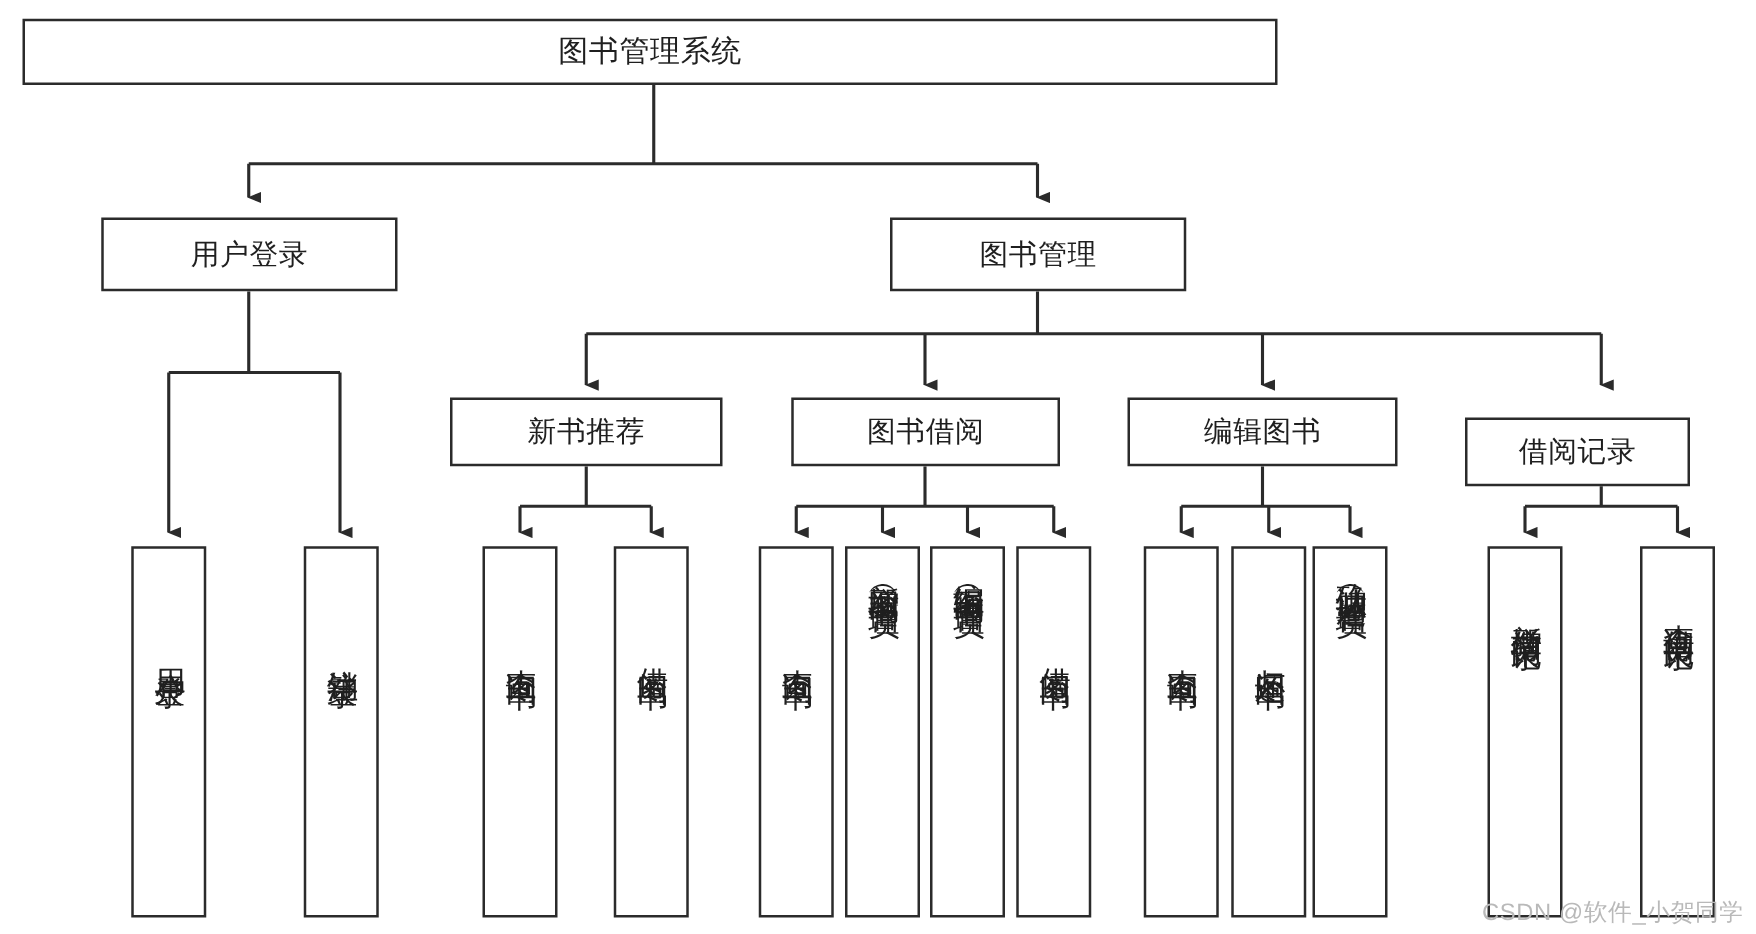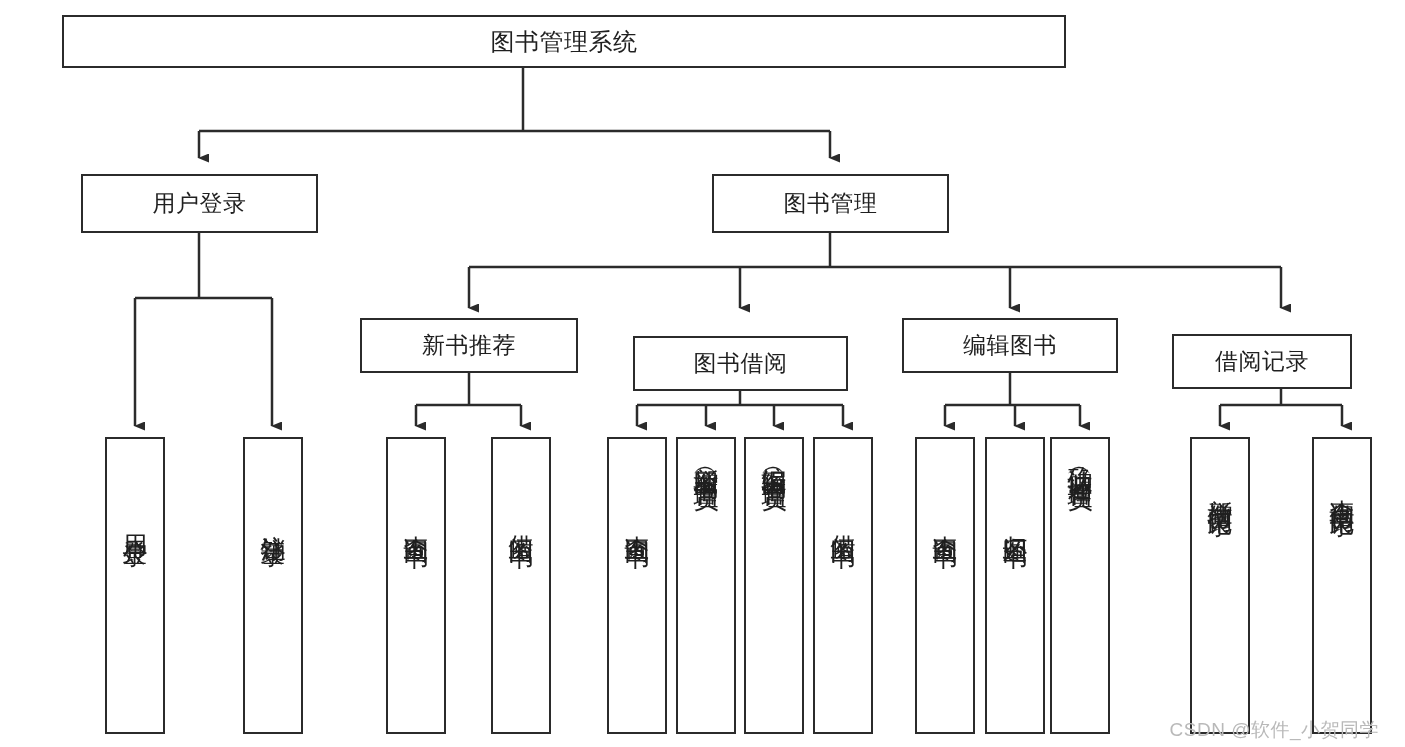--- a/index.html
+++ b/index.html
@@ -54,21 +54,21 @@
   .node.vert .node-label {
     writing-mode: vertical-rl;
     text-orientation: upright;
     font-size: 25px;
     letter-spacing: 3px;
     line-height: 1.0;
   }
   .node.root .node-label { font-size: 24px; }
   .watermark {
     position: absolute;
-    right: 26px;
+    right: 10px;
     bottom: 4px;
     font-size: 19px;
     color: #b9b9b9;
     letter-spacing: 0.5px;
     white-space: nowrap;
     user-select: none;
     text-align: center;
   }
 </style>
 </head>
@@ -119,37 +119,37 @@
       <path d="M1015,405 L1015,426" marker-end="url(#arrowhead)"></path>
       <path d="M1080,405 L1080,426" marker-end="url(#arrowhead)"></path>
 
       <path d="M1281,373 L1281,405"></path>
       <path d="M1220,405 L1342,405"></path>
       <path d="M1220,405 L1220,426" marker-end="url(#arrowhead)"></path>
       <path d="M1342,405 L1342,426" marker-end="url(#arrowhead)"></path>
     </g>
   </svg>
 
-  <div class="node horiz root" style="left:18px; top:15px; width:1004px; height:53px;margin-left:44px;">
+  <div class="node horiz root" style="left:18px; top:15px; width:1004px; height:53px;">
     <span class="node-label">图书管理系统</span>
   </div>
 
   <div class="node horiz" style="left:81px; top:174px; width:237px; height:59px;">
     <span class="node-label">用户登录</span>
   </div>
 
   <div class="node horiz" style="left:360px; top:318px; width:218px; height:55px;">
     <span class="node-label">新书推荐</span>
   </div>
 
   <div class="node horiz" style="left:712px; top:174px; width:237px; height:59px;">
     <span class="node-label">图书管理</span>
   </div>
 
-  <div class="node horiz" style="left:633px; top:336px; width:215px; height:55px;">
+  <div class="node horiz" style="left:633px; top:318px; width:215px; height:55px;">
     <span class="node-label">图书借阅</span>
   </div>
 
   <div class="node horiz" style="left:902px; top:318px; width:216px; height:55px;">
     <span class="node-label">编辑图书</span>
   </div>
 
   <div class="node horiz" style="left:1172px; top:334px; width:180px; height:55px;">
     <span class="node-label">借阅记录</span>
   </div>

